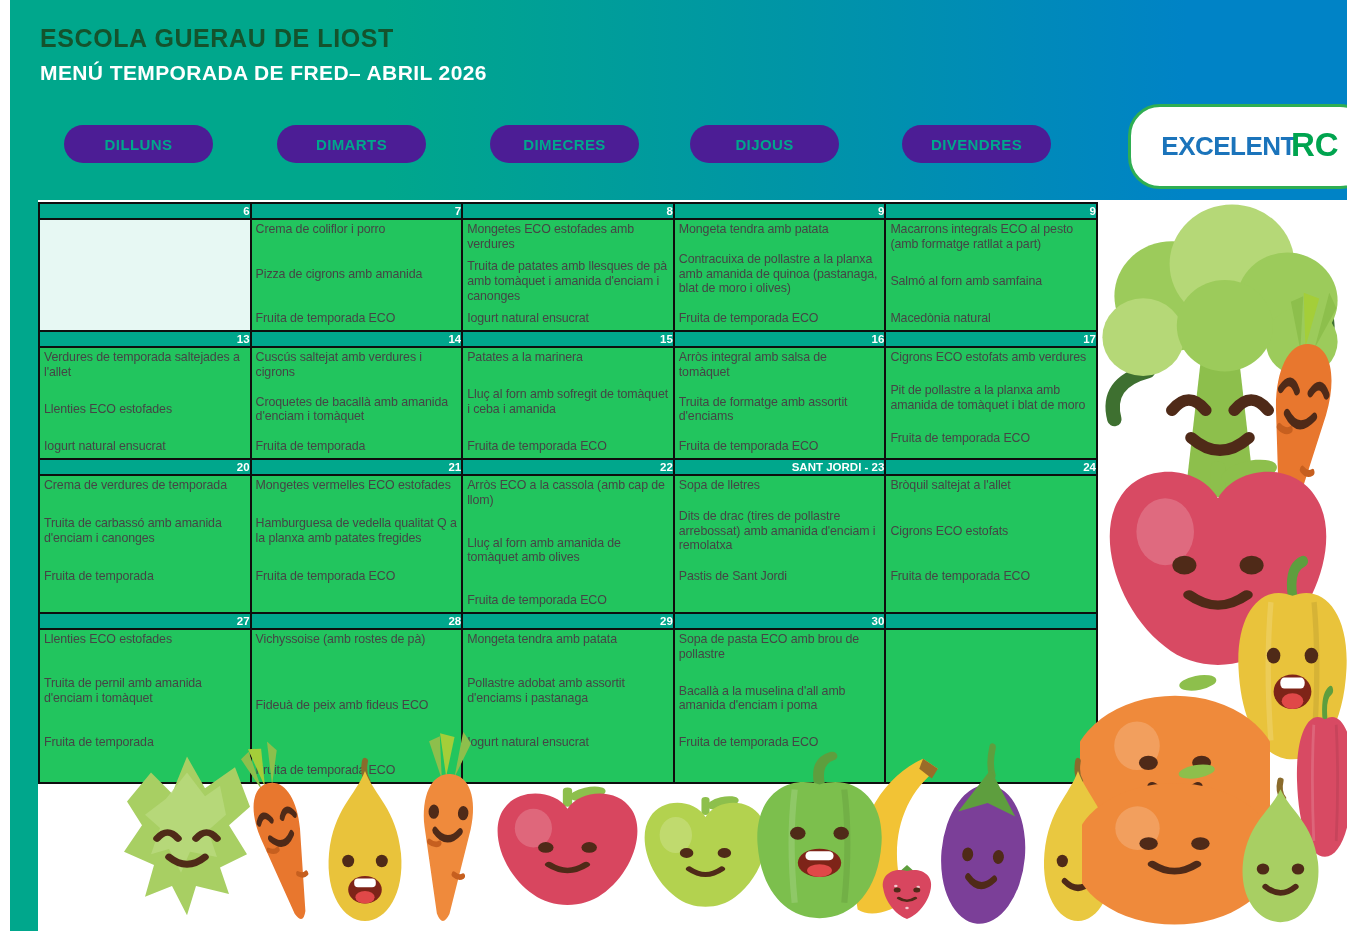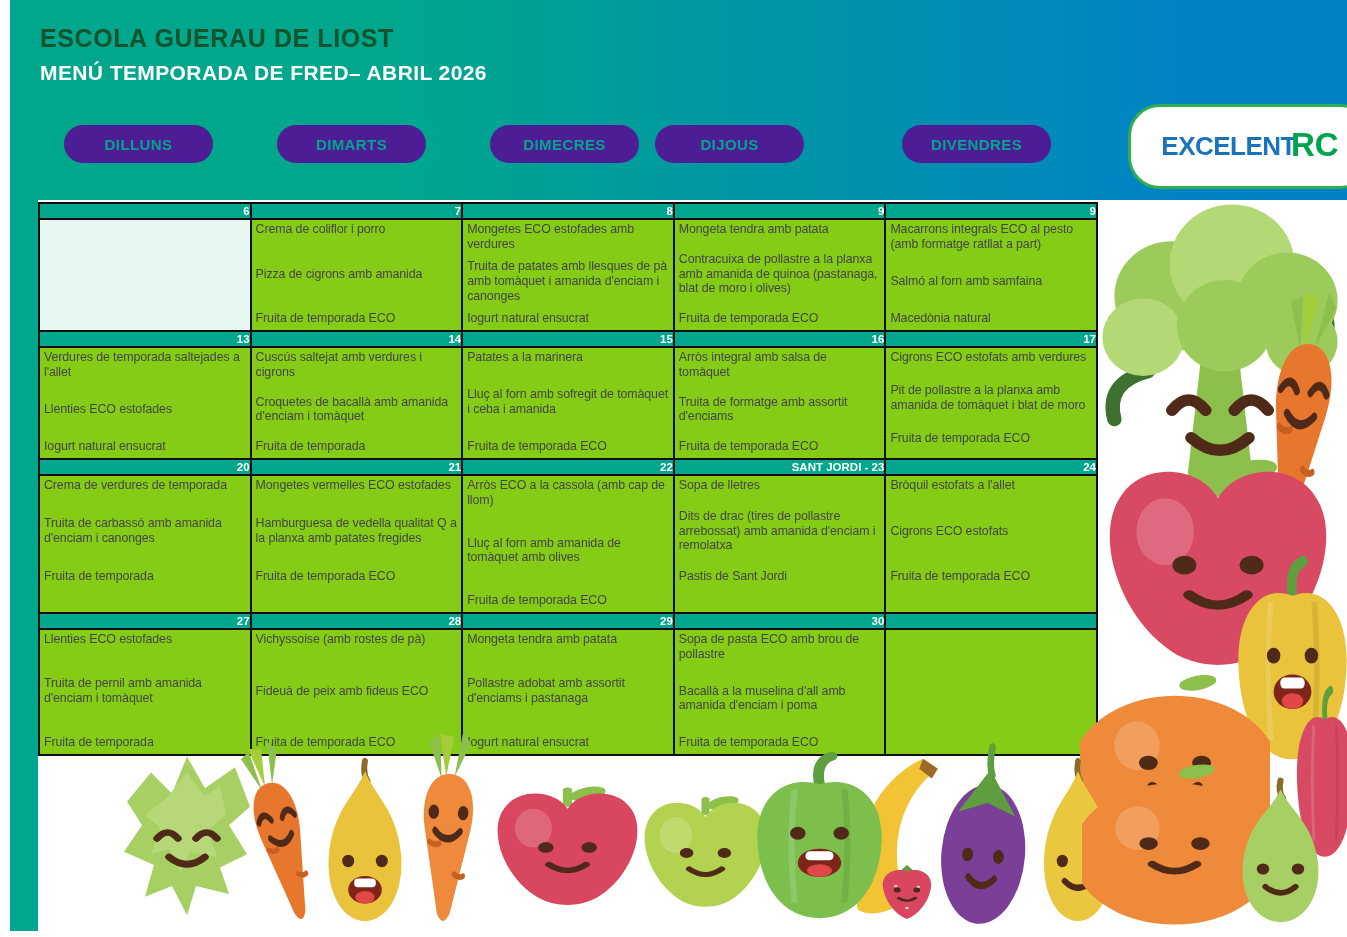--- a/index.html
+++ b/index.html
@@ -14,21 +14,21 @@
         display:flex;align-items:center;justify-content:center;font-weight:800;font-size:15px;
         color:#00A78C;letter-spacing:.4px;}
   .logo-card{position:absolute;left:1128px;top:104px;width:238px;height:79px;background:#ffffff;
         border:3px solid #2FAE52;border-radius:32px;display:flex;align-items:center;justify-content:center;}
   .logo-blue{color:#1B74BB;font-weight:800;font-size:26px;letter-spacing:-.5px;}
   .logo-green{color:#00A44F;font-weight:800;font-size:33px;margin-left:-5px;margin-top:-4px;}
   table.calendar{position:absolute;left:38px;top:202px;border-collapse:collapse;table-layout:fixed;width:1060px;z-index:3;}
   .calendar td{border:2px solid #0E0E0E;vertical-align:top;padding:0;}
   .date-cell{background:#00A78C;color:#ffffff;font-weight:700;font-size:11.5px;text-align:right;
         padding:2px 5px 2px 2px;height:14px;line-height:14px;white-space:nowrap;overflow:hidden;}
-  .menu-cell{background:#84cc16;}
+  .menu-cell{background:#22c55e;}
   .menu-cell.tint{background:#E7F8F3;}
   .cell-flex{display:flex;flex-direction:column;justify-content:space-between;box-sizing:border-box;
         padding:2px 4px 4px 4px;}
   .menu-item{font-size:12.4px;line-height:1.18;color:#454545;letter-spacing:-.1px;}
   .signature{position:absolute;left:52px;top:740px;width:180px;z-index:2;}
   .sig-text{font-size:8px;font-weight:700;color:#51606a;line-height:1.25;}
   .fruit{position:absolute;z-index:4;}
   .fruit svg{display:block;width:100%;height:100%;}
 </style>
 </head>
@@ -38,21 +38,21 @@
   <div class="gradient-bg"></div>
   <div class="content-panel"></div>
 
   <div class="school-name">ESCOLA GUERAU DE LIOST</div>
   <div class="menu-title">MENÚ TEMPORADA DE FRED– ABRIL 2026</div>
 
   <div id="pills">
       <div class="pill" style="left:64px">DILLUNS</div>
       <div class="pill" style="left:277px">DIMARTS</div>
       <div class="pill" style="left:490px">DIMECRES</div>
-      <div class="pill" style="left:655px">DIJOUS</div>
+      <div class="pill" style="left:690px">DIJOUS</div>
       <div class="pill" style="left:902px">DIVENDRES</div>
     </div>
 
   <div class="logo-card">
     <span class="logo-blue">EXCELENT</span>
     <span class="logo-green">RC</span>
   </div>
 
   <table class="calendar">
     <tbody id="calendar-body">
@@ -171,21 +171,21 @@
           </td>
           <td class="menu-cell">
             <div class="cell-flex" style="height:112px">
               <div class="menu-item">Sopa de lletres</div>
               <div class="menu-item">Dits de drac (tires de pollastre arrebossat) amb amanida d'enciam i remolatxa</div>
               <div class="menu-item">Pastis de Sant Jordi</div>
             </div>
           </td>
           <td class="menu-cell">
             <div class="cell-flex" style="height:112px">
-              <div class="menu-item">Bròquil estofats a l'allet</div>
+              <div class="menu-item">Bròquil saltejat a l'allet</div>
               <div class="menu-item">Cigrons ECO estofats</div>
               <div class="menu-item">Fruita de temporada ECO</div>
             </div>
           </td>
         </tr>
         <tr>
           <td class="date-cell">27</td>
           <td class="date-cell">28</td>
           <td class="date-cell">29</td>
           <td class="date-cell">30</td>
@@ -193,21 +193,21 @@
         </tr>
         <tr>
           <td class="menu-cell">
             <div class="cell-flex" style="height:124px">
               <div class="menu-item">Llenties ECO estofades</div>
               <div class="menu-item">Truita de pernil amb amanida d'enciam i tomàquet</div>
               <div class="menu-item">Fruita de temporada</div>
             </div>
           </td>
           <td class="menu-cell">
-            <div class="cell-flex" style="height:124px">
+            <div class="cell-flex" style="height:152px">
               <div class="menu-item">Vichyssoise (amb rostes de pà)</div>
               <div class="menu-item">Fideuà de peix amb fideus ECO</div>
               <div class="menu-item">Fruita de temporada ECO</div>
             </div>
           </td>
           <td class="menu-cell">
             <div class="cell-flex" style="height:124px">
               <div class="menu-item">Mongeta tendra amb patata</div>
               <div class="menu-item">Pollastre adobat amb assortit d'enciams i pastanaga</div>
               <div class="menu-item">Iogurt natural ensucrat</div>

